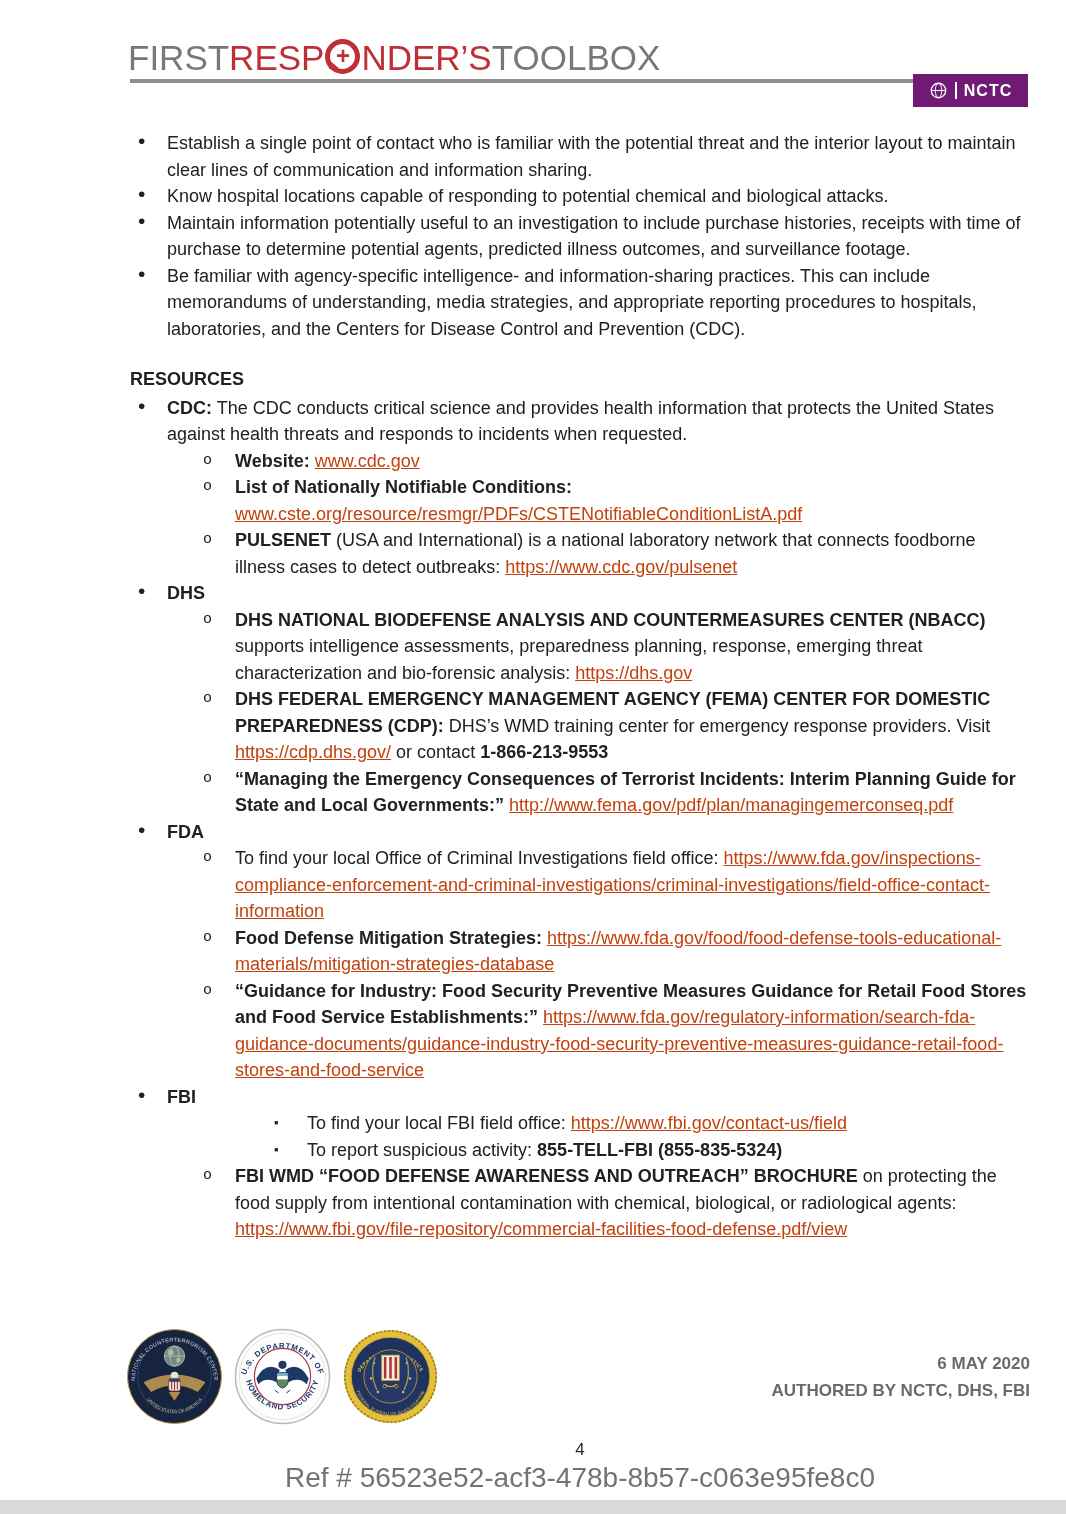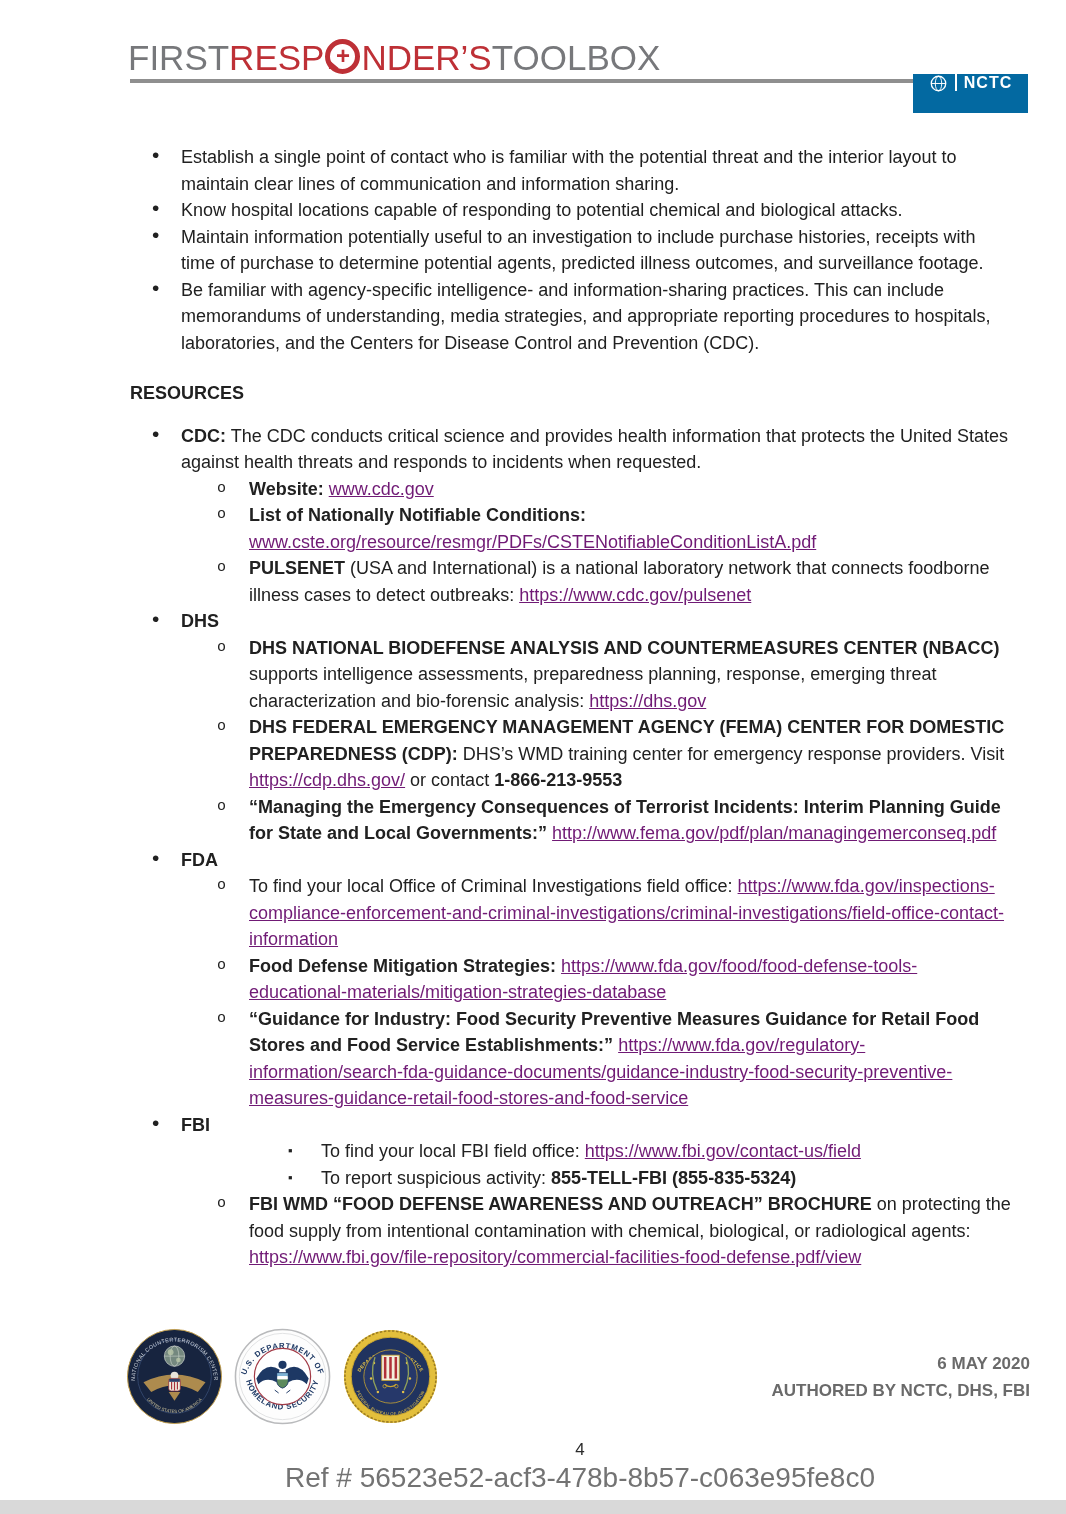--- a/index.html
+++ b/index.html
@@ -20,37 +20,37 @@
   .o-icon .plus {
     position:absolute; left:50%; top:50%; transform:translate(-50%,-55%);
     font-size:24px; font-weight:bold; color:#be3036; line-height:1;
   }
   .o-icon .tail {
     position:absolute; left:-8px; bottom:-7px; width:0; height:0;
     border:7px solid transparent; border-top-color:#be3036; transform:rotate(40deg);
   }
   .hrule { position:absolute; left:130px; top:79px; width:784px; height:4px; background:#8f8f8f; }
   .nctc-badge {
-    position:absolute; left:913px; top:74px; width:115px; height:39px; background:#0369a1;
-    display:flex; justify-content:center; gap:7px;
+    position:absolute; left:913px; top:74px; width:115px; height:33px; background:#701a75;
+    display:flex; align-items:center; justify-content:center; gap:7px;
   }
   .nctc-badge .divider { width:2px; height:17px; background:#ffffff; }
   .nctc-badge .label { color:#ffffff; font-weight:bold; font-size:16px; letter-spacing:1px; }
 
   
   .content { position:absolute; left:130px; top:128px; width:900px; font-size:18px; line-height:26.5px; }
-  ul.lst { list-style:none; margin:16px; padding:0; }
+  ul.lst { list-style:none; margin:2px; padding:0; }
   .li1 { position:relative; padding-left:35px; }
   .li1::before { content:"•"; position:absolute; left:6px; top:-2px; font-size:21px; }
   .li2 { position:relative; padding-left:103px; }
   .li2::before { content:"o"; position:absolute; left:71px; top:0; font-family:"Liberation Mono", monospace; font-size:15px; }
   .li3 { position:relative; padding-left:175px; }
   .li3::before { content:"▪"; position:absolute; left:142px; top:0; font-size:13px; }
   .b { font-weight:bold; }
-  a.lnk { color:#701a75; text-decoration:underline; }
+  a.lnk { color:#c2410c; text-decoration:underline; }
   .res-heading { font-weight:bold; margin-top:24px; }
 
   
   .seals { position:absolute; left:126px; top:1328px; display:flex; gap:11px; align-items:center; }
   .seal { width:97px; height:97px; display:block; }
   .date-block {
     position:absolute; right:36px; top:1350px; text-align:right;
     color:#6a6a6a; font-weight:bold; font-size:17px; line-height:27px;
   }
   .page-num { position:absolute; left:130px; width:900px; top:1440px; text-align:center; font-size:17px; color:#2b2b2b; }

